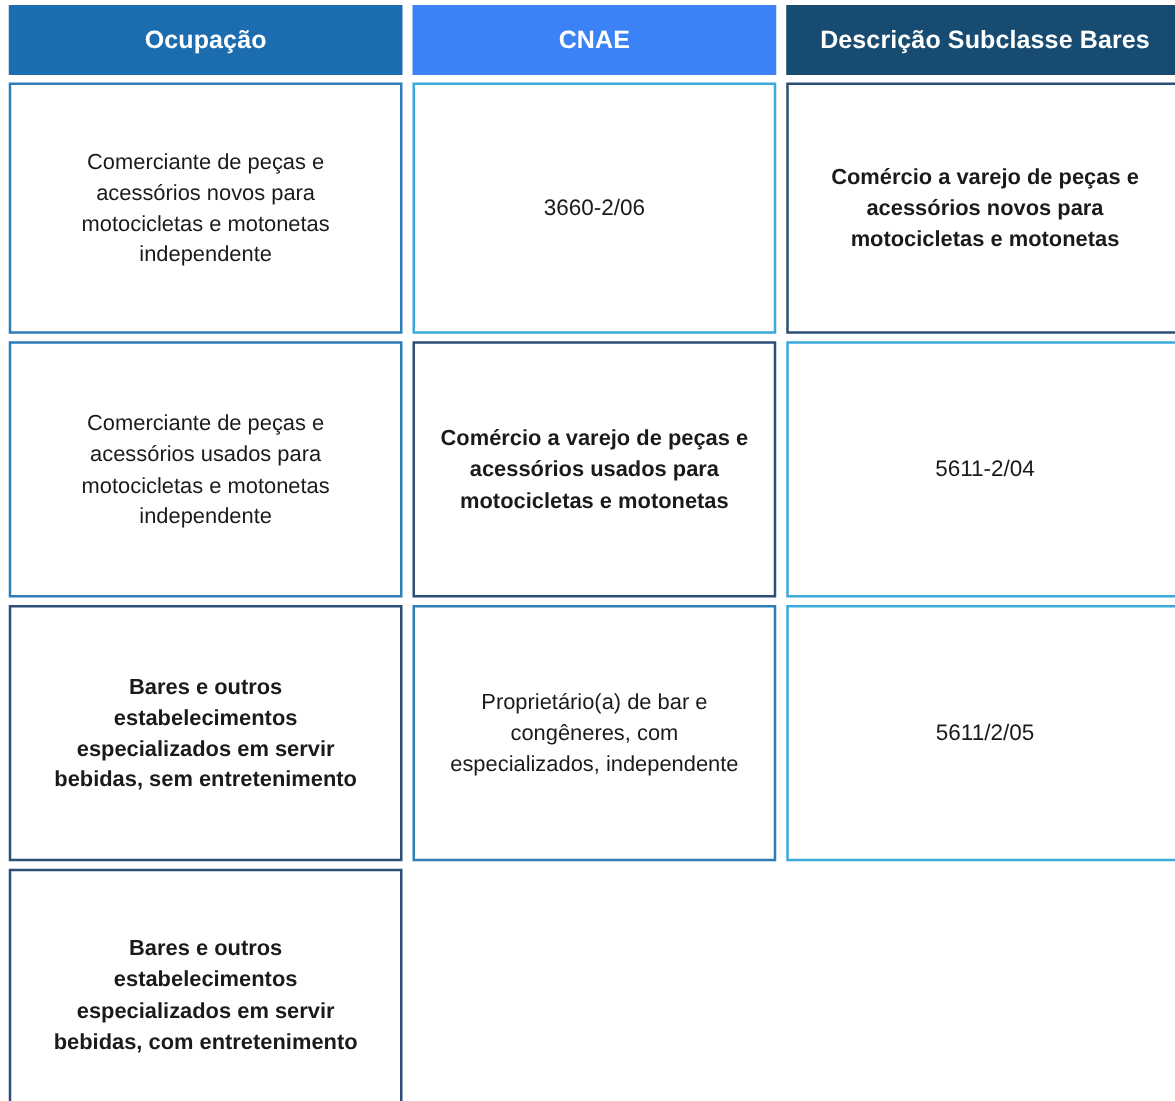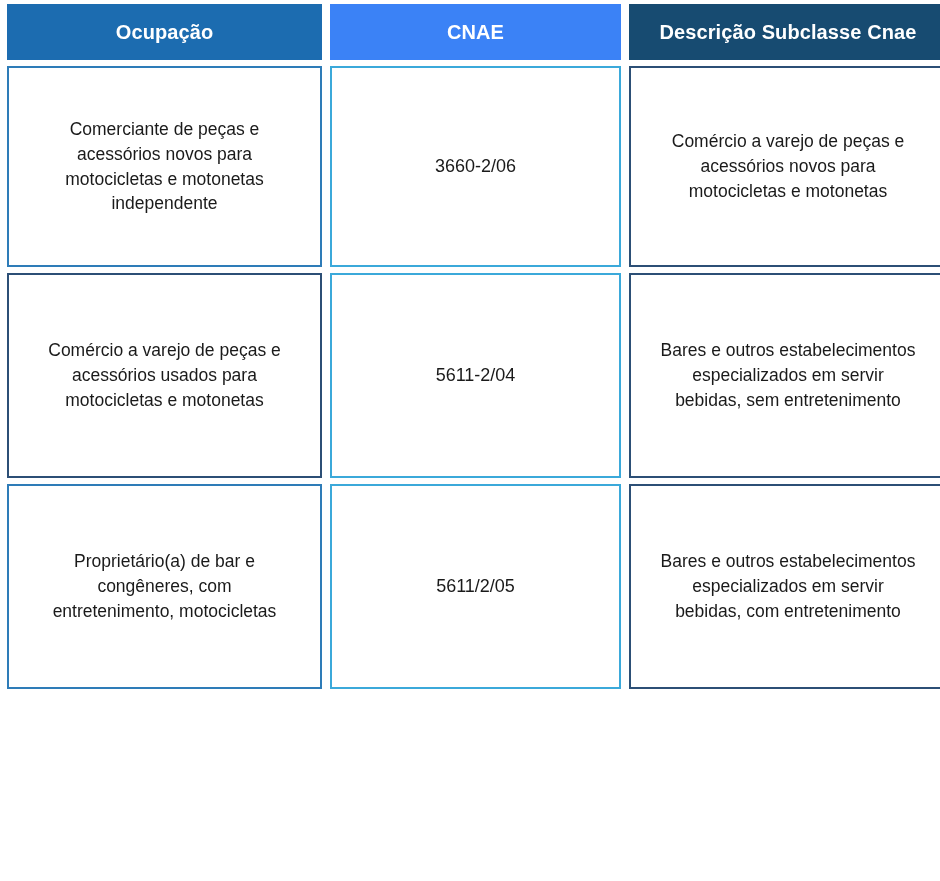--- a/index.html
+++ b/index.html
@@ -68,61 +68,65 @@
     font-size: 17.5px;
     line-height: 1.42;
     max-width: 255px;
   }
   .cell.c2 .cell-text {
     font-size: 18px;
     white-space: nowrap;
   }
   .cell.c3 .cell-text {
     max-width: 262px;
+    font-weight: bold;
   }
 </style>
 </head>
 <body>
 
 <div class="table-wrap">
   <div class="table">
 
     <div class="hcell c1">
       <span>Ocupação</span>
     </div>
     <div class="hcell c2">
       <span>CNAE</span>
     </div>
     <div class="hcell c3">
-      <span>Descrição Subclasse Cnae</span>
+      <span>Descrição Subclasse Bares</span>
     </div>
 
     <div class="cell c1">
       <span class="cell-text">Comerciante de peças e acessórios novos para motocicletas e motonetas independente</span>
     </div>
     <div class="cell c2">
       <span class="cell-text">3660-2/06</span>
     </div>
     <div class="cell c3">
       <span class="cell-text">Comércio a varejo de peças e acessórios novos para motocicletas e motonetas</span>
     </div>
 
+    <div class="cell c1">
+      <span class="cell-text">Comerciante de peças e acessórios usados para motocicletas e motonetas independente</span>
+    </div>
     <div class="cell c3">
       <span class="cell-text">Comércio a varejo de peças e acessórios usados para motocicletas e motonetas</span>
     </div>
 
     <div class="cell c2">
       <span class="cell-text">5611-2/04</span>
     </div>
     <div class="cell c3">
       <span class="cell-text">Bares e outros estabelecimentos especializados em servir bebidas, sem entretenimento</span>
     </div>
 
     <div class="cell c1">
-      <span class="cell-text">Proprietário(a) de bar e congêneres, com entretenimento, motocicletas</span>
+      <span class="cell-text">Proprietário(a) de bar e congêneres, com especializados, independente</span>
     </div>
     <div class="cell c2">
       <span class="cell-text">5611/2/05</span>
     </div>
     <div class="cell c3">
       <span class="cell-text">Bares e outros estabelecimentos especializados em servir bebidas, com entretenimento</span>
     </div>
 
   </div>
 </div>

